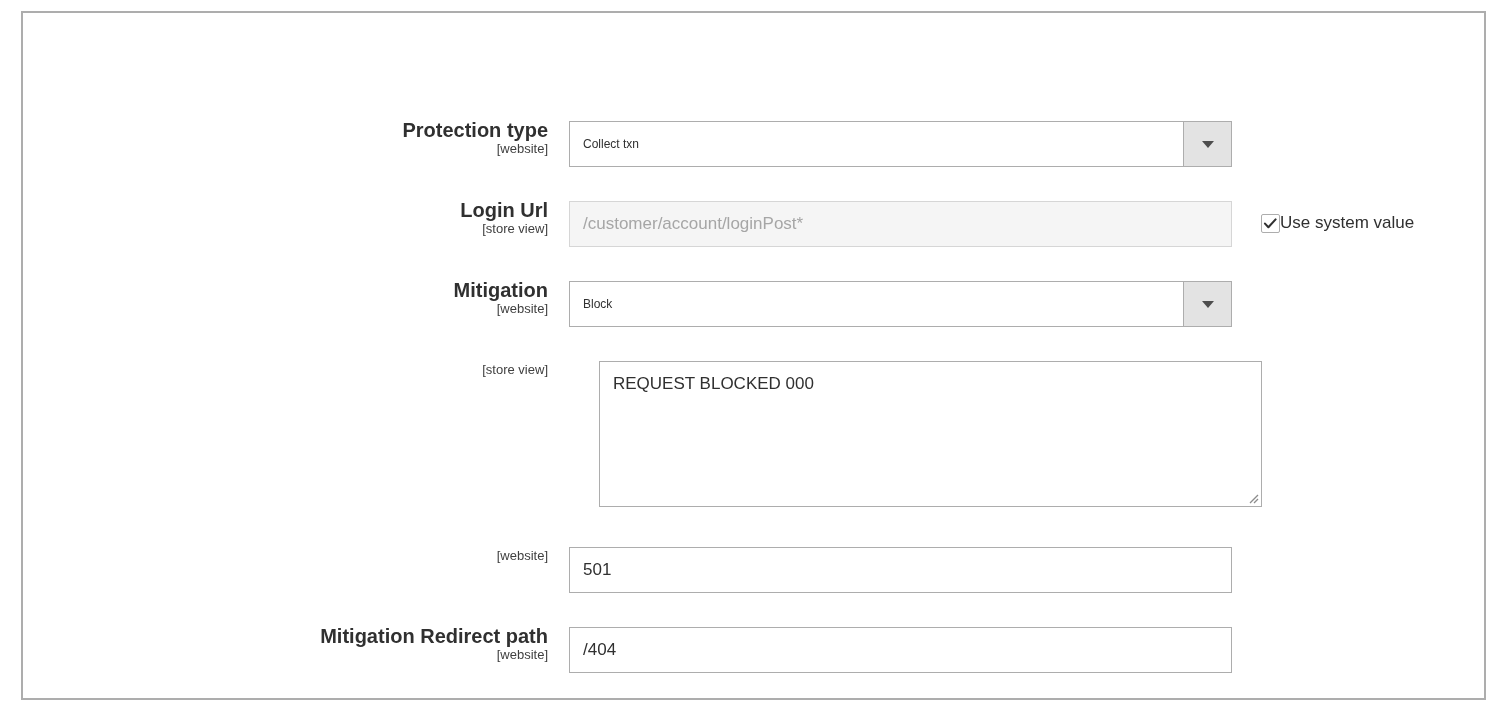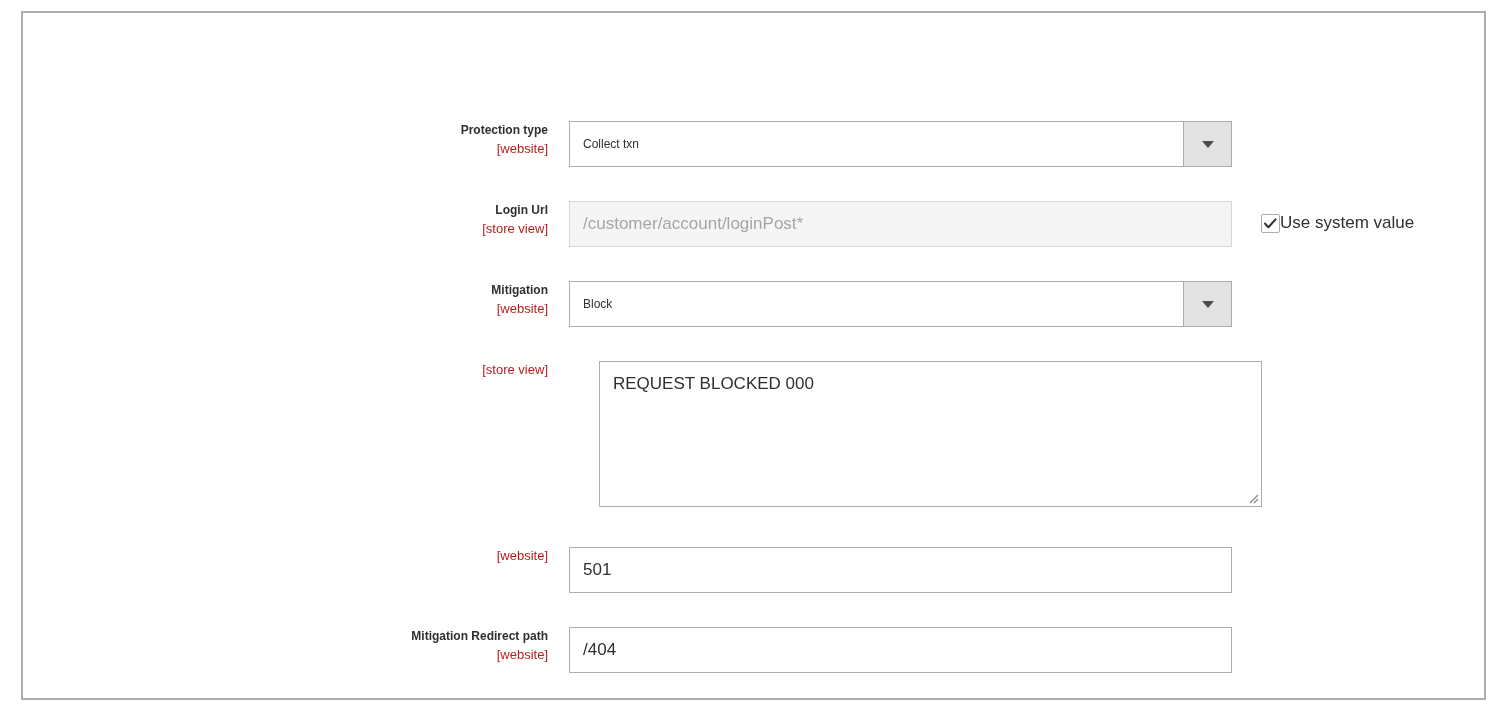--- a/index.html
+++ b/index.html
@@ -50,31 +50,31 @@
   }
 
   .label-col {
     position: absolute;
     width: 330px;
     left: 195px;
     text-align: right;
   }
   .label-main {
     display: block;
-    font-size: 12px;
+    font-size: 20px;
     font-weight: bold;
     color: #303030;
     line-height: 19px;
     white-space: nowrap;
     text-align: right;
   }
   .label-scope {
     display: block;
     font-size: 13px;
-    color: #b91c1c;
+    color: #404040;
     line-height: 16px;
     margin-top: 1px;
     white-space: nowrap;
   }
 
   .field-col {
     position: absolute;
     left: 546px;
   }
 

